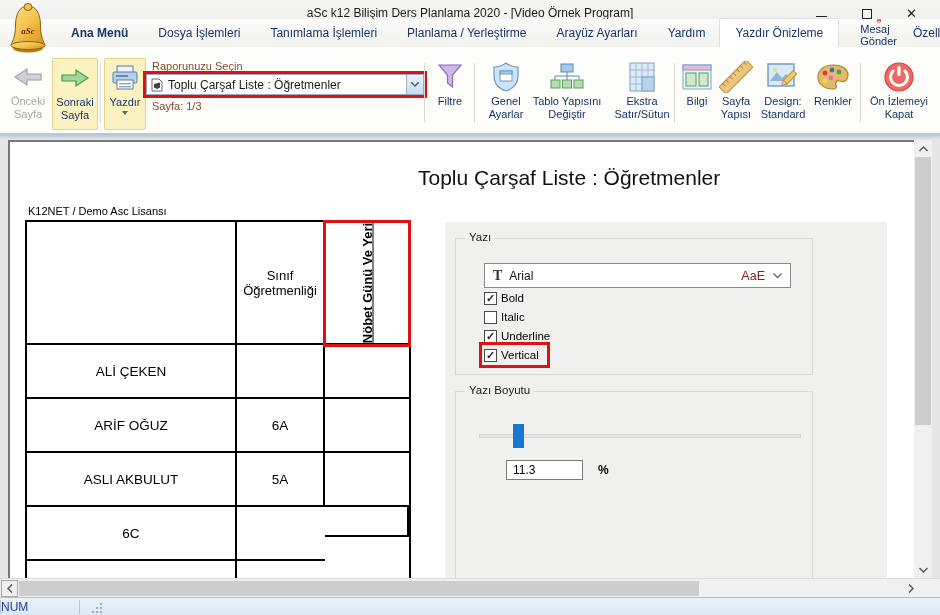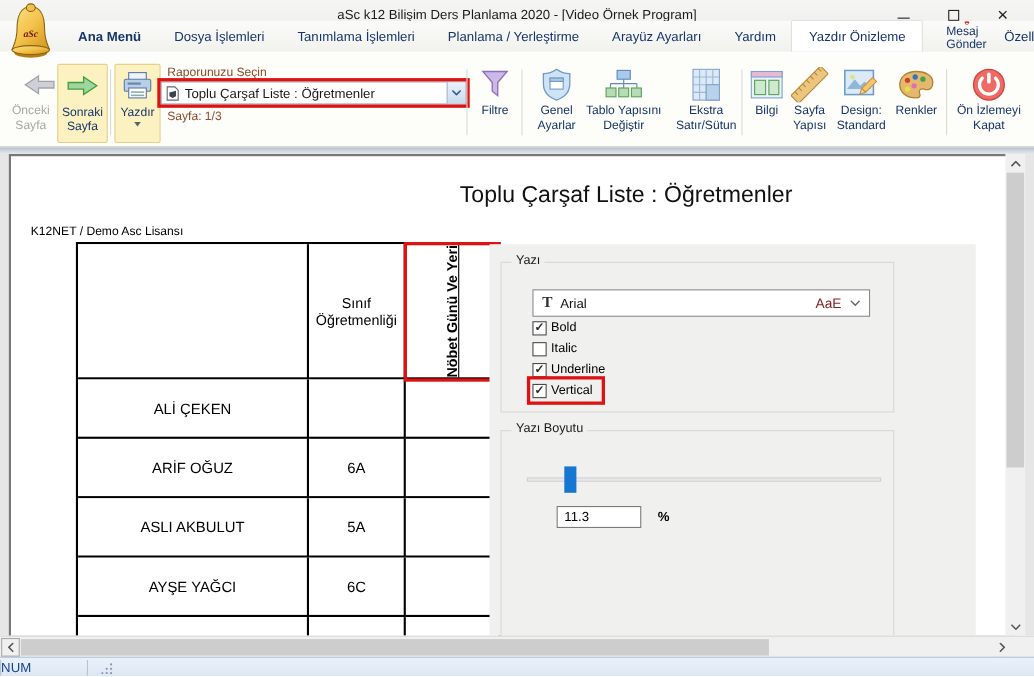--- a/index.html
+++ b/index.html
@@ -57,21 +57,21 @@
 
   
   .viewport { position:absolute; left:0; top:140px; width:940px; height:438px; background:#e6e6e6; overflow:hidden; }
   .page { position:absolute; left:8px; top:0; width:914px; height:440px; background:#fff;
     border:2px solid #787878; overflow:hidden; }
 
   .report-title { position:absolute; left:408px; top:24px; width:340px; font-size:21px; color:#111; white-space:nowrap; }
   .license { position:absolute; left:18px; top:63px; font-size:11px; color:#000; }
 
   .ptable { position:absolute; left:15px; top:78px; display:grid; grid-template-columns:210px 88px 84px;
-    border:2px solid #000; background:#fff;margin-left:44px; }
+    border:2px solid #000; background:#fff; }
   .pc { border-right:2px solid #000; border-bottom:2px solid #000; display:flex; align-items:center;
     justify-content:center; font-size:13.5px; color:#000; text-align:center; background:#fff; }
   .pc.last { border-right:none; }
   .hcell { height:123px; }
   .dcell { height:54px; }
   .part  { height:30px; }
   .h2 { font-size:13px; line-height:15px; padding:0 6px; }
   .vcell { position:relative; }
   .vcell .vtext { position:absolute; left:50%; top:50%; transform:translate(-50%,-50%) rotate(-90deg);
     font-size:13px; font-weight:bold; text-decoration:underline; white-space:nowrap; }
@@ -176,21 +176,21 @@
     </div>
     <div class="tab-cust">
       <span>Özelleştir</span>
 
     </div>
 
   </div>
 
   <div class="ribbon">
 
-    <div class="rbtn" style="left:5px; width:46px;align-items:flex-end;">
+    <div class="rbtn" style="left:5px; width:46px;">
       <span class="ric">
         <svg width="30" height="22" viewBox="0 0 30 22">
             <path d="M28 8 H14 V3 L2 11 L14 19 V14 H28 Z" fill="#cfcfd6" stroke="#a2a2ad" stroke-width="1.2"></path>
           </svg>
       </span>
       <span class="disabled-label">Önceki Sayfa</span>
     </div>
 
     <div class="rbtn hl" style="left:52px; width:46px;">
       <span class="ric">
@@ -373,21 +373,20 @@
         <div class="pc dcell last"></div>
 
         <div class="pc dcell">ARİF OĞUZ</div>
         <div class="pc dcell">6A</div>
         <div class="pc dcell last"></div>
 
         <div class="pc dcell">ASLI AKBULUT</div>
         <div class="pc dcell">5A</div>
         <div class="pc dcell last"></div>
 
-        <div class="pc dcell">AYŞE YAĞCI</div>
         <div class="pc dcell">6C</div>
         <div class="pc dcell last"></div>
 
         <div class="pc part"></div>
         <div class="pc part"></div>
         <div class="pc part last"></div>
       </div>
 
       <div class="panel">
 

